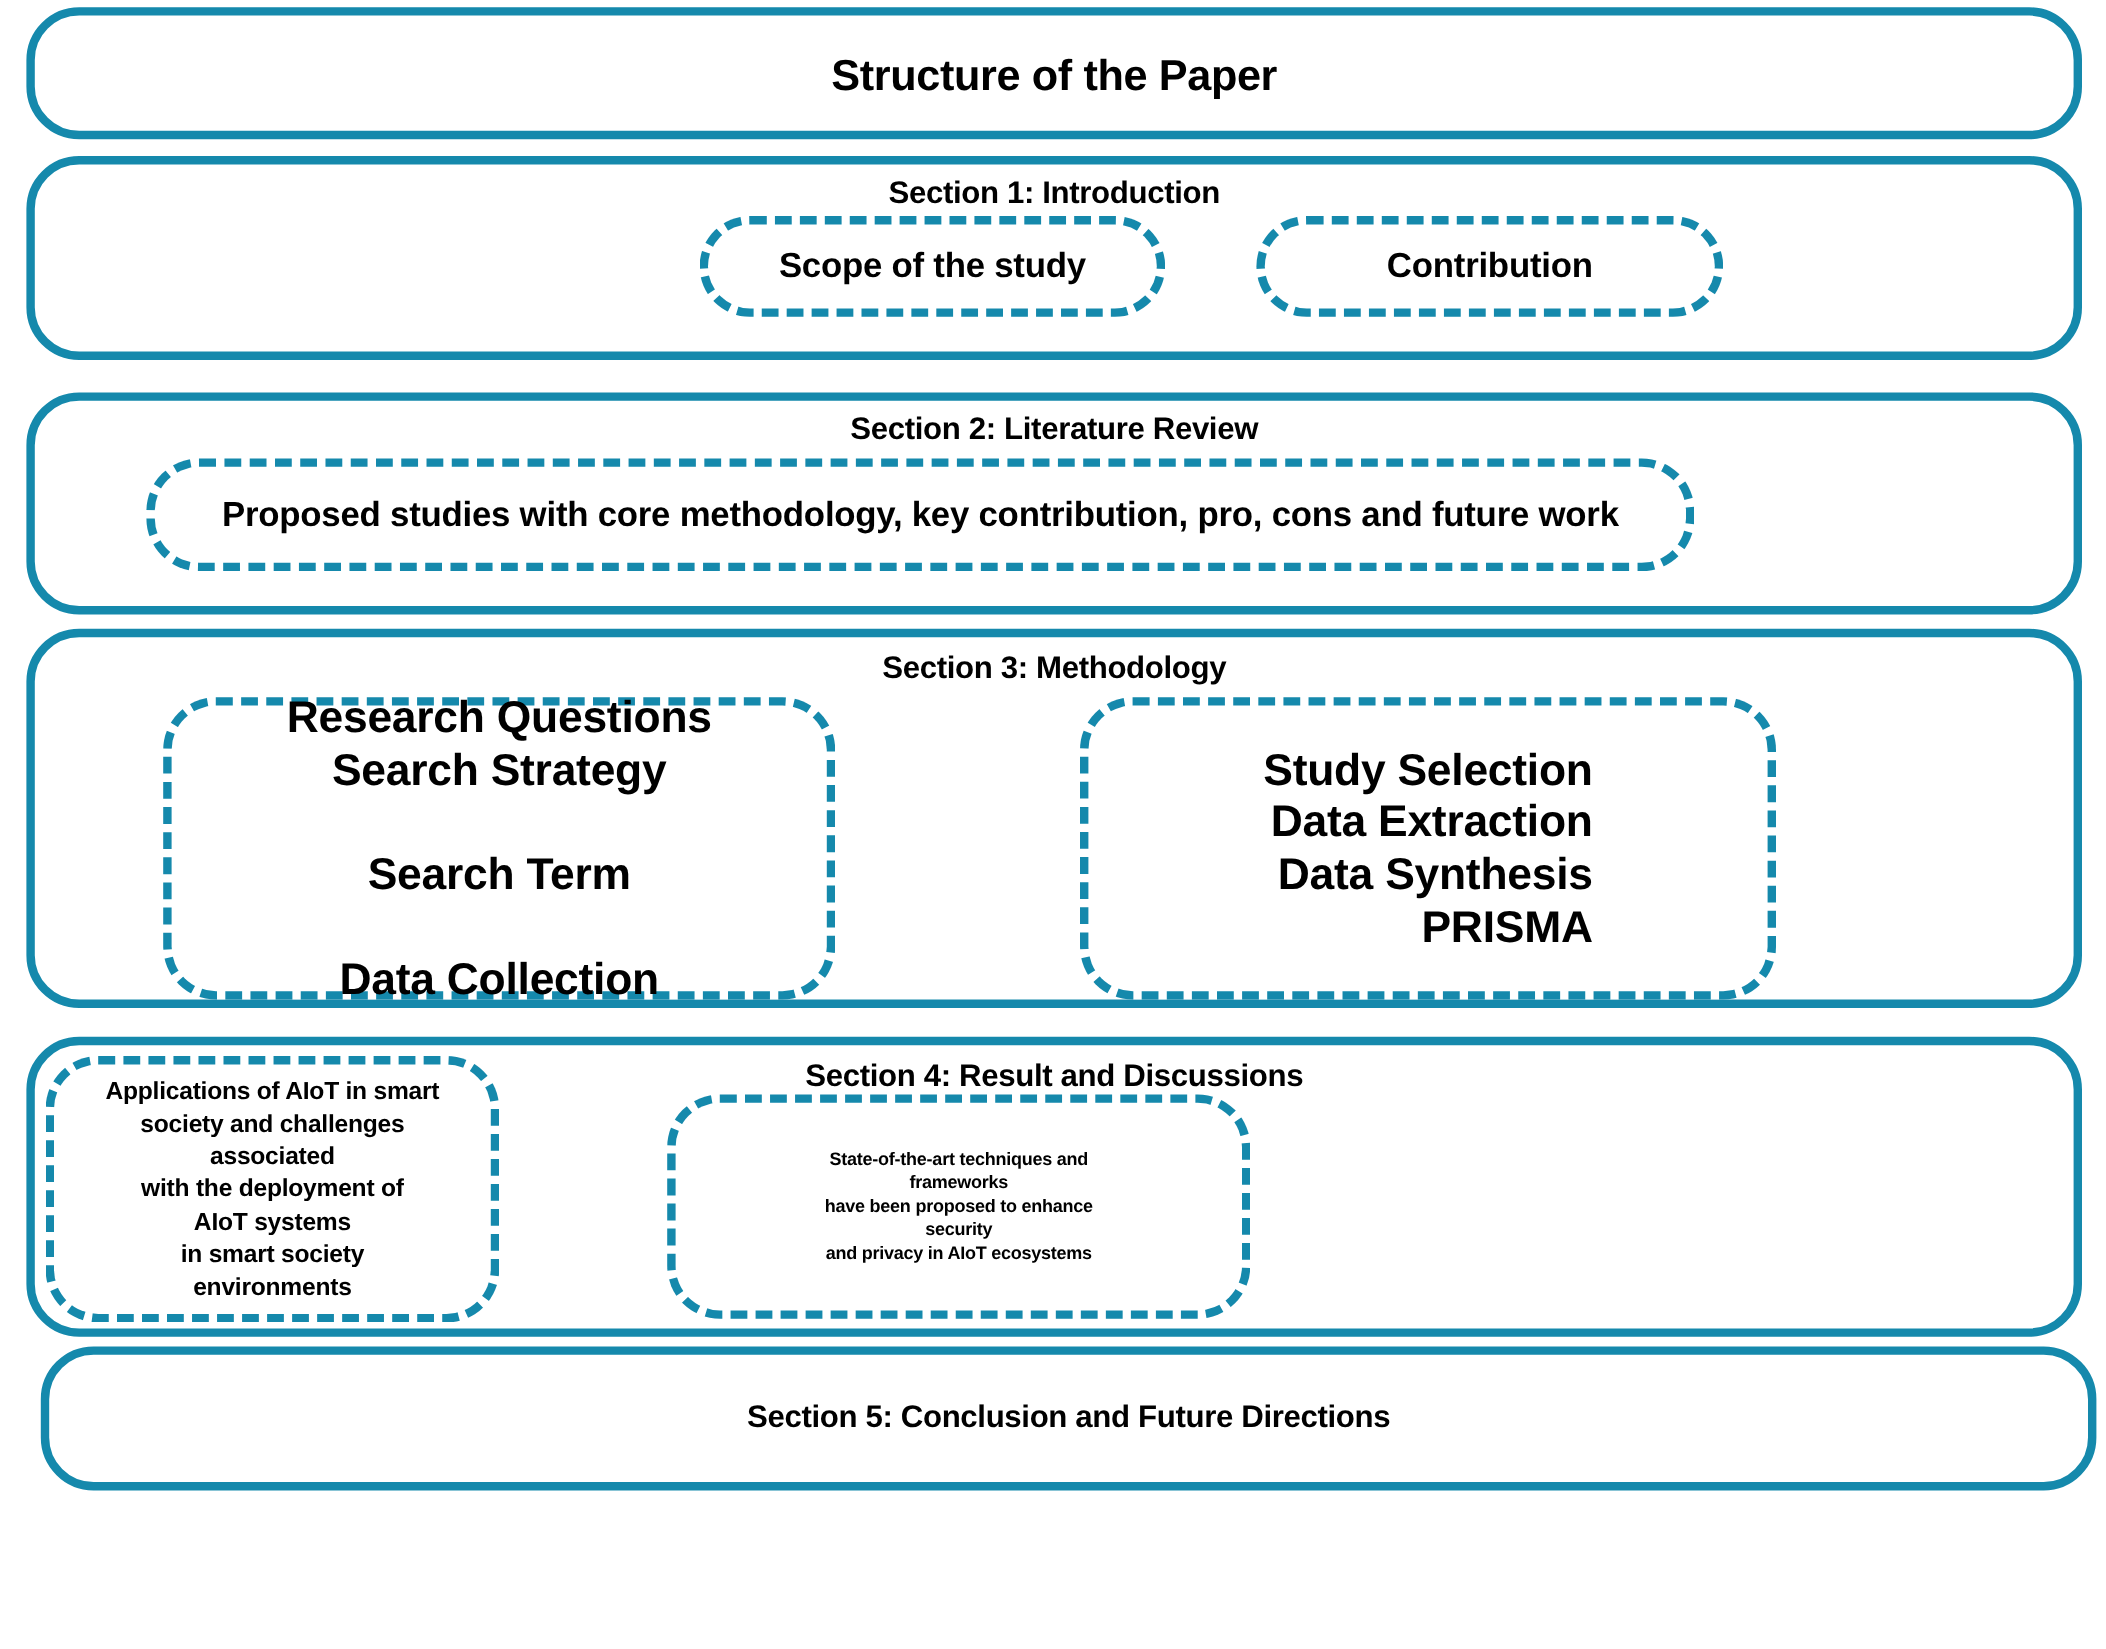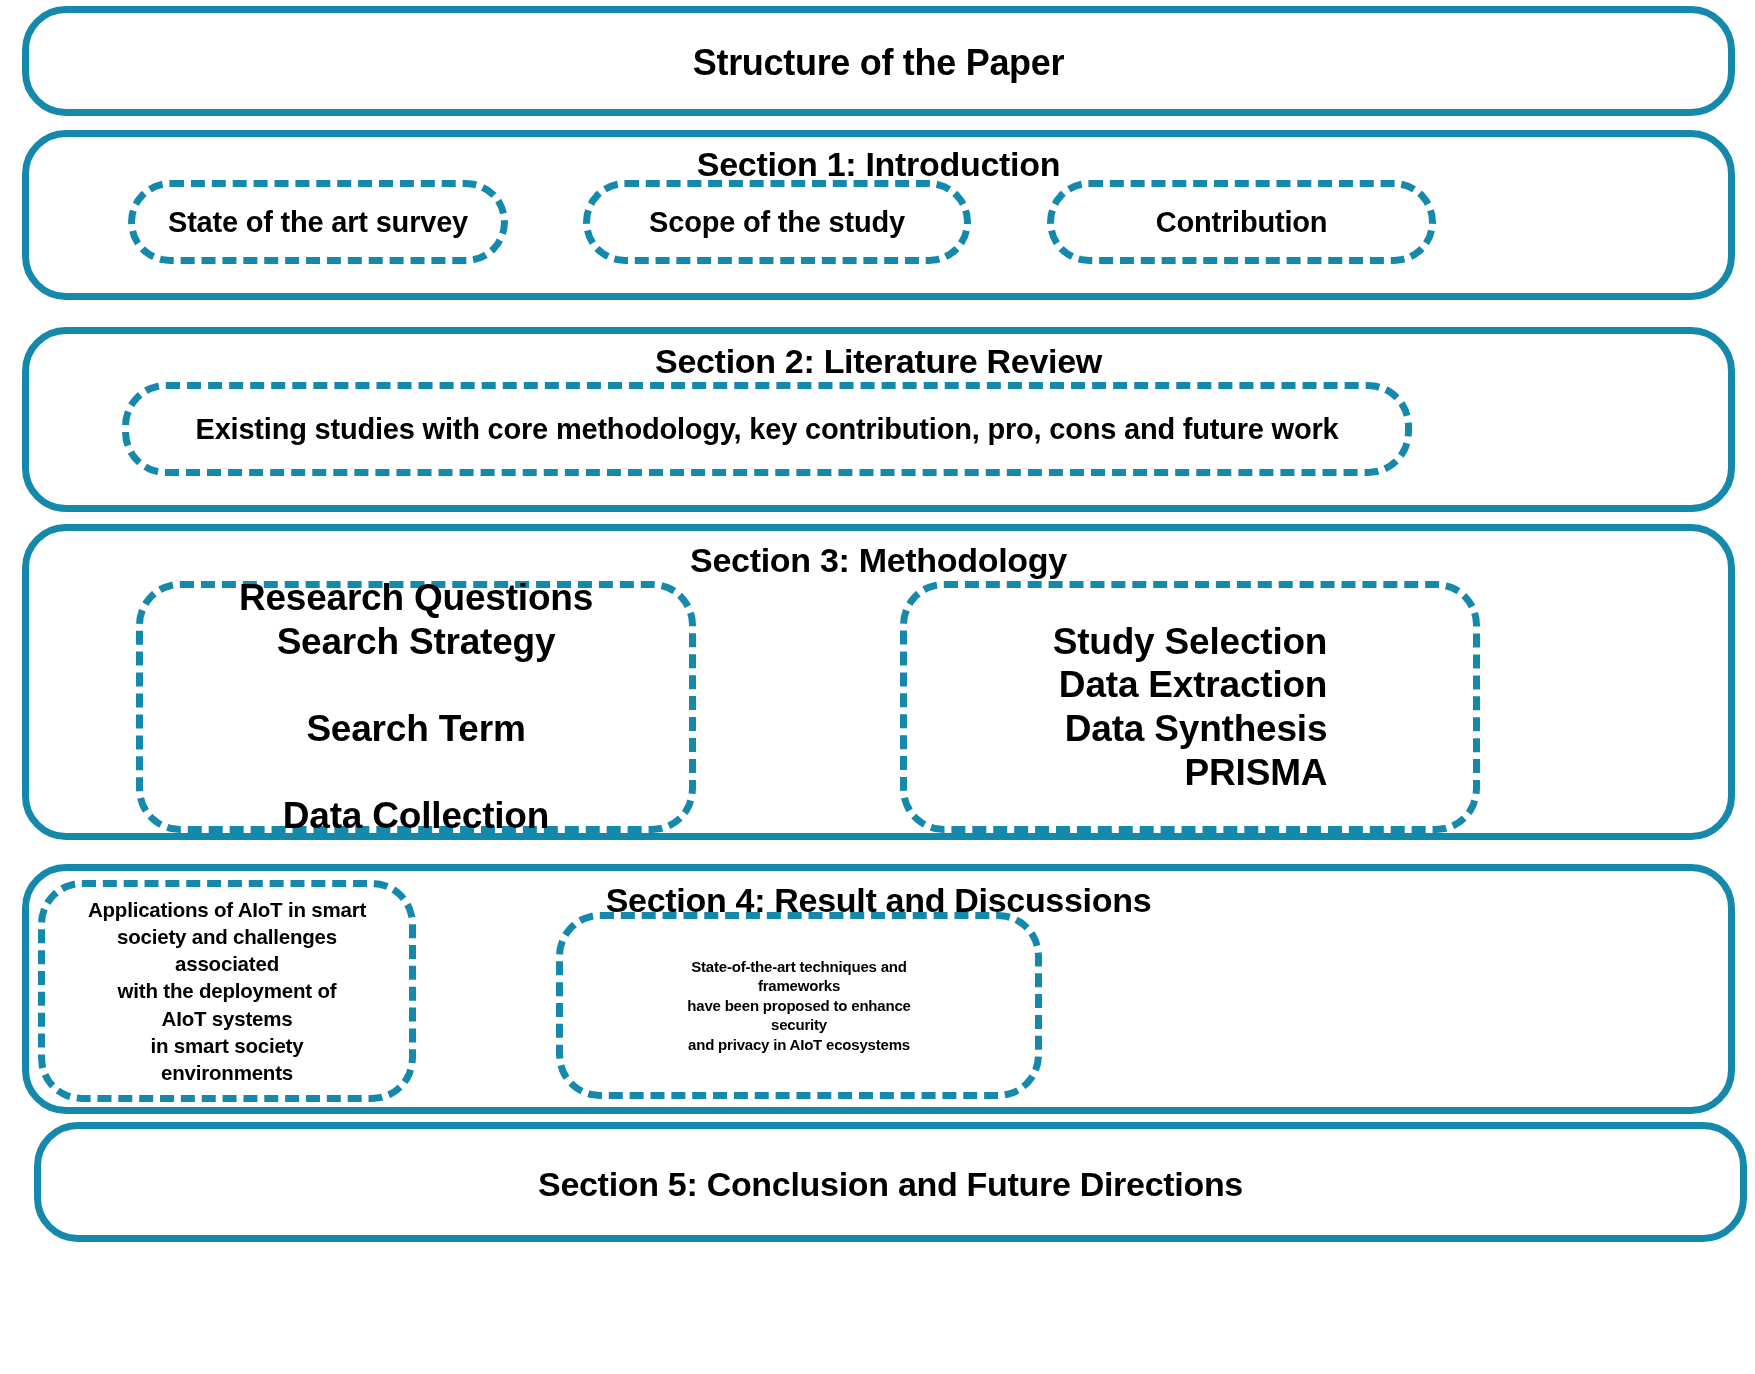--- a/index.html
+++ b/index.html
@@ -46,21 +46,21 @@
     position: absolute;
     left: 0;
     right: 0;
     text-align: center;
     color: #000000;
     font-weight: bold;
     font-family: "Liberation Sans", sans-serif;
     letter-spacing: -0.3px;
   }
   .title-xl { font-size: 36px; }
-  .title-lg { font-size: 34px; }
+  .title-lg { font-size: 26px; }
 
   .boxtext {
     color: #000000;
     font-weight: bold;
     font-family: "Liberation Sans", sans-serif;
     line-height: 1.18;
     padding: 4px 14px;
     letter-spacing: -0.2px;
   }
   .t30 { font-size: 29px; }
@@ -75,35 +75,32 @@
 
 <div id="canvas">
 
   <div class="outer" style="left:22px; top:6px; width:1713px; height:110px;">
     <div class="section-title title-xl" style="top:29px;">Structure of the Paper</div>
   </div>
 
   <div class="outer" style="left:22px; top:130px; width:1713px; height:170px;">
     <div class="section-title title-lg" style="top:8px;">Section 1: Introduction</div>
   </div>
-  <div class="dashed" style="left:128px; top:180px; width:380px; height:84px;">
-    <div class="boxtext t30">State of the art survey</div>
-  </div>
   <div class="dashed" style="left:583px; top:180px; width:388px; height:84px;">
     <div class="boxtext t30">Scope  of the study</div>
   </div>
   <div class="dashed" style="left:1047px; top:180px; width:389px; height:84px;">
     <div class="boxtext t30">Contribution</div>
   </div>
 
   <div class="outer" style="left:22px; top:327px; width:1713px; height:185px;">
     <div class="section-title title-lg" style="top:8px;">Section 2: Literature Review</div>
   </div>
   <div class="dashed" style="left:122px; top:382px; width:1290px; height:94px;">
-    <div class="boxtext t30" style="padding:0 8px;">Existing studies with core methodology,  key contribution, pro, cons and future work</div>
+    <div class="boxtext t30" style="padding:0 8px;">Proposed studies with core methodology,  key contribution, pro, cons and future work</div>
   </div>
 
   <div class="outer" style="left:22px; top:524px; width:1713px; height:316px;">
     <div class="section-title title-lg" style="top:10px;">Section 3: Methodology</div>
   </div>
   <div class="dashed" style="left:136px; top:581px; width:560px; height:252px;">
     <div class="boxtext t28 stack-lines">Research Questions
 Search Strategy
 
 Search Term

